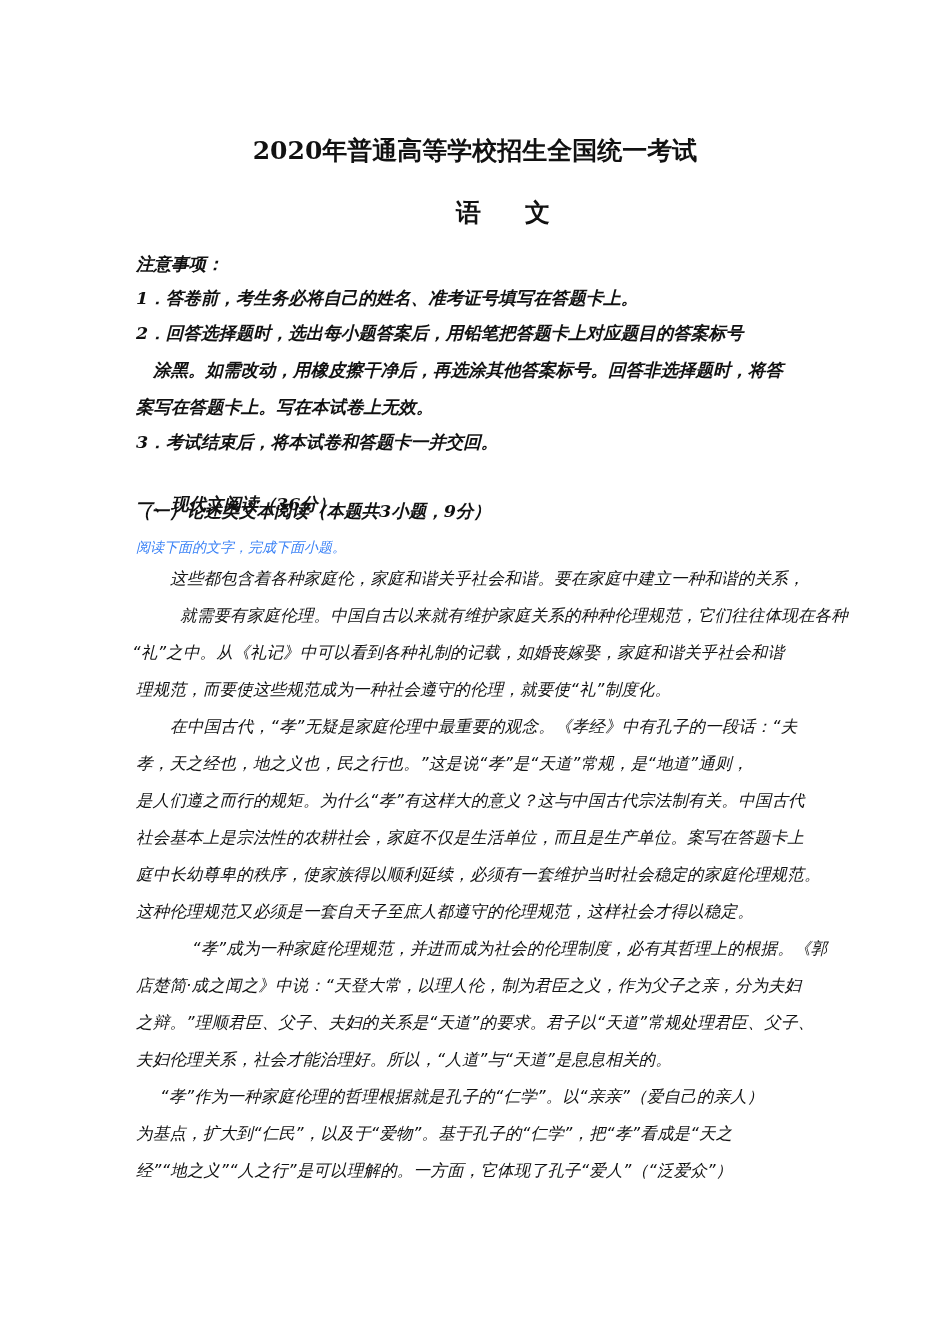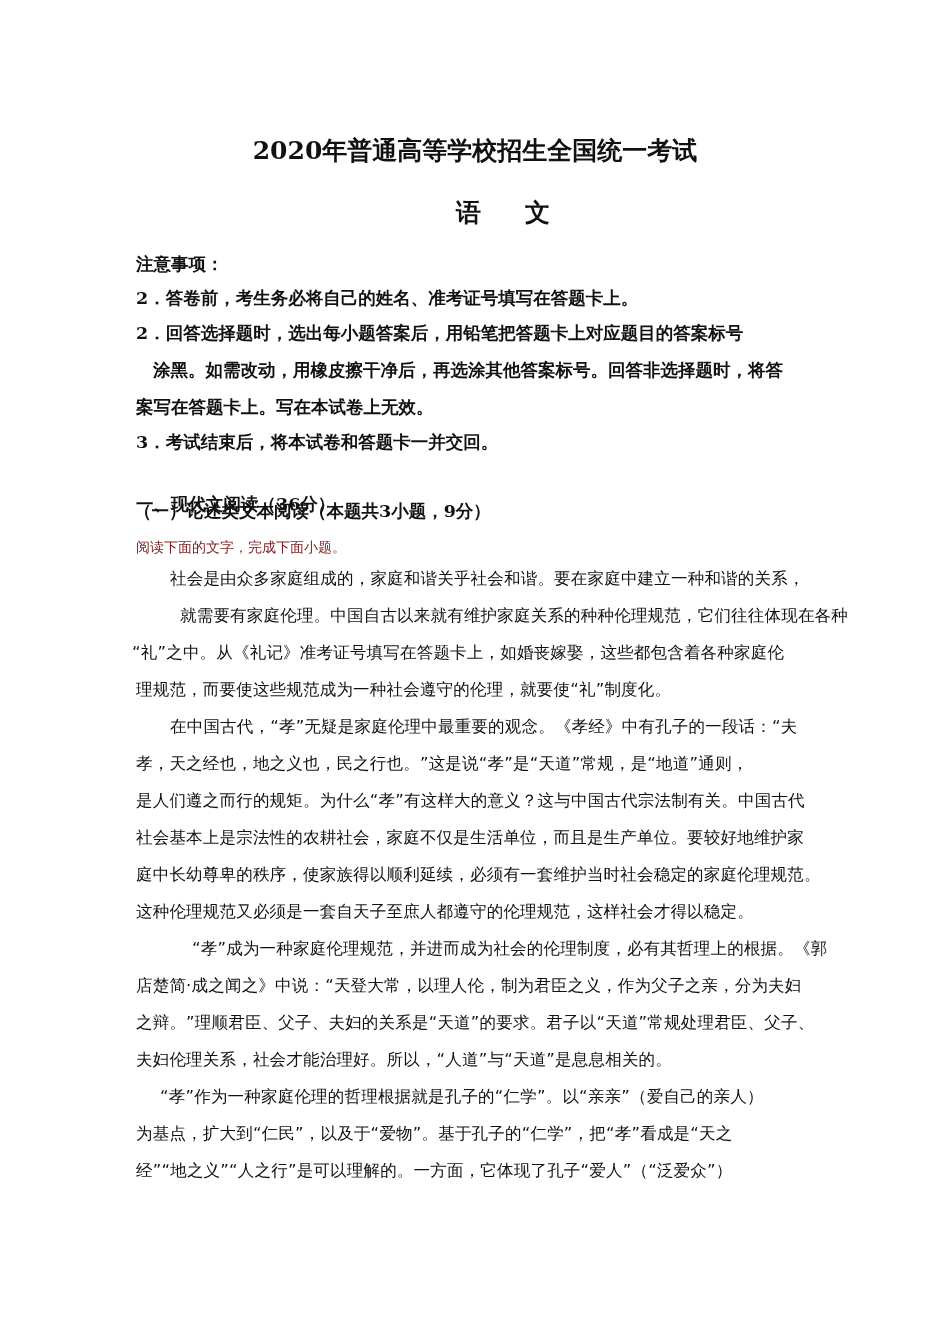--- a/index.html
+++ b/index.html
@@ -16,59 +16,59 @@
   }
   .subject {
     position: absolute; left: 0; width: 950px; top: 196px; text-align: center;
     font-family: "DejaVu Serif", "Liberation Serif", serif;
     font-size: 25px; font-weight: bold; line-height: 34px; word-spacing: 30px; padding-left: 28px;
   }
   .subject span { display: inline-block; }
   .subject .gap { width: 44px; }
   .line {
     position: absolute; left: 136px; white-space: nowrap;
-    font-size: 17.5px; line-height: 24px;
+    font-size: 17.5px; line-height: 24px; font-style: italic;
   }
   .notice { font-weight: bold; font-family: "DejaVu Serif", "Liberation Serif", serif; font-size: 17.5px; }
   .section { font-weight: bold; font-family: "DejaVu Serif", "Liberation Serif", serif; font-size: 17.5px; }
-  .instr { font-family: "DejaVu Serif", "Liberation Serif", serif; font-size: 14px; color: #7f1d1d; }
+  .instr { font-family: "DejaVu Serif", "Liberation Serif", serif; font-size: 14px; color: #3b82f6; }
   .body-text { font-size: 16.5px; letter-spacing: 0.2px; }
   .indent { left: 170px; }
 </style>
 </head>
 <body>
 
 <div class="page">
 
   <div class="title">2020年普通高等学校招生全国统一考试</div>
 
   <div class="subject">
     <span>语</span><span class="gap"></span><span>文</span>
   </div>
 
   <div class="line notice" style="top:252px;">注意事项：</div>
-  <div class="line notice" style="top:286px;">2．答卷前，考生务必将自己的姓名、准考证号填写在答题卡上。</div>
+  <div class="line notice" style="top:286px;">1．答卷前，考生务必将自己的姓名、准考证号填写在答题卡上。</div>
   <div class="line notice" style="top:321px;">2．回答选择题时，选出每小题答案后，用铅笔把答题卡上对应题目的答案标号</div>
   <div class="line notice" style="top:358px;margin-left:17px;">涂黑。如需改动，用橡皮擦干净后，再选涂其他答案标号。回答非选择题时，将答</div>
   <div class="line notice" style="top:395px;">案写在答题卡上。写在本试卷上无效。</div>
   <div class="line notice" style="top:430px;">3．考试结束后，将本试卷和答题卡一并交回。</div>
 
   <div class="line section" style="top:492px;text-align:right;">一、现代文阅读（36分）</div>
   <div class="line section" style="top:499px; left:134px;">（一）论述类文本阅读（本题共3小题，9分）</div>
   <div class="line instr" style="top:535px;">阅读下面的文字，完成下面小题。</div>
 
-  <div class="line body-text indent" style="top:567px;">社会是由众多家庭组成的，家庭和谐关乎社会和谐。要在家庭中建立一种和谐的关系，</div>
+  <div class="line body-text indent" style="top:567px;">这些都包含着各种家庭伦，家庭和谐关乎社会和谐。要在家庭中建立一种和谐的关系，</div>
   <div class="line body-text" style="top:604px;margin-left:44px;">就需要有家庭伦理。中国自古以来就有维护家庭关系的种种伦理规范，它们往往体现在各种</div>
-  <div class="line body-text" style="top:641px; left:132px;">“礼”之中。从《礼记》准考证号填写在答题卡上，如婚丧嫁娶，这些都包含着各种家庭伦</div>
+  <div class="line body-text" style="top:641px; left:132px;">“礼”之中。从《礼记》中可以看到各种礼制的记载，如婚丧嫁娶，家庭和谐关乎社会和谐</div>
   <div class="line body-text" style="top:678px;">理规范，而要使这些规范成为一种社会遵守的伦理，就要使“礼”制度化。</div>
 
   <div class="line body-text indent" style="top:715px;">在中国古代，“孝”无疑是家庭伦理中最重要的观念。《孝经》中有孔子的一段话：“夫</div>
   <div class="line body-text" style="top:752px;">孝，天之经也，地之义也，民之行也。”这是说“孝”是“天道”常规，是“地道”通则，</div>
   <div class="line body-text" style="top:789px;">是人们遵之而行的规矩。为什么“孝”有这样大的意义？这与中国古代宗法制有关。中国古代</div>
-  <div class="line body-text" style="top:826px;">社会基本上是宗法性的农耕社会，家庭不仅是生活单位，而且是生产单位。要较好地维护家</div>
+  <div class="line body-text" style="top:826px;">社会基本上是宗法性的农耕社会，家庭不仅是生活单位，而且是生产单位。案写在答题卡上</div>
   <div class="line body-text" style="top:863px;">庭中长幼尊卑的秩序，使家族得以顺利延续，必须有一套维护当时社会稳定的家庭伦理规范。</div>
   <div class="line body-text" style="top:900px;">这种伦理规范又必须是一套自天子至庶人都遵守的伦理规范，这样社会才得以稳定。</div>
 
   <div class="line body-text" style="top:937px; left:160px;margin-left:32px;">“孝”成为一种家庭伦理规范，并进而成为社会的伦理制度，必有其哲理上的根据。《郭</div>
   <div class="line body-text" style="top:974px;">店楚简·成之闻之》中说：“天登大常，以理人伦，制为君臣之义，作为父子之亲，分为夫妇</div>
   <div class="line body-text" style="top:1011px;">之辩。”理顺君臣、父子、夫妇的关系是“天道”的要求。君子以“天道”常规处理君臣、父子、</div>
   <div class="line body-text" style="top:1048px;">夫妇伦理关系，社会才能治理好。所以，“人道”与“天道”是息息相关的。</div>
 
   <div class="line body-text" style="top:1085px; left:160px;">“孝”作为一种家庭伦理的哲理根据就是孔子的“仁学”。以“亲亲”（爱自己的亲人）</div>
   <div class="line body-text" style="top:1122px;">为基点，扩大到“仁民”，以及于“爱物”。基于孔子的“仁学”，把“孝”看成是“天之</div>

